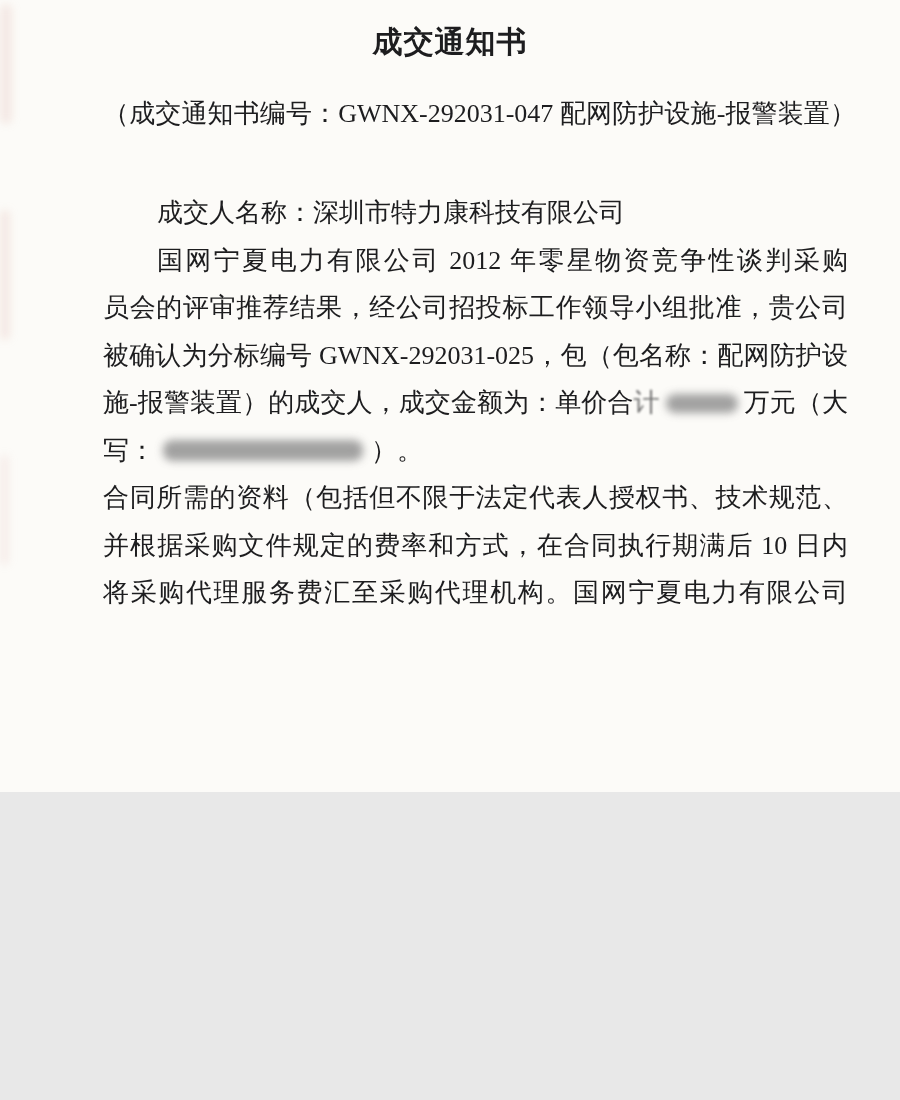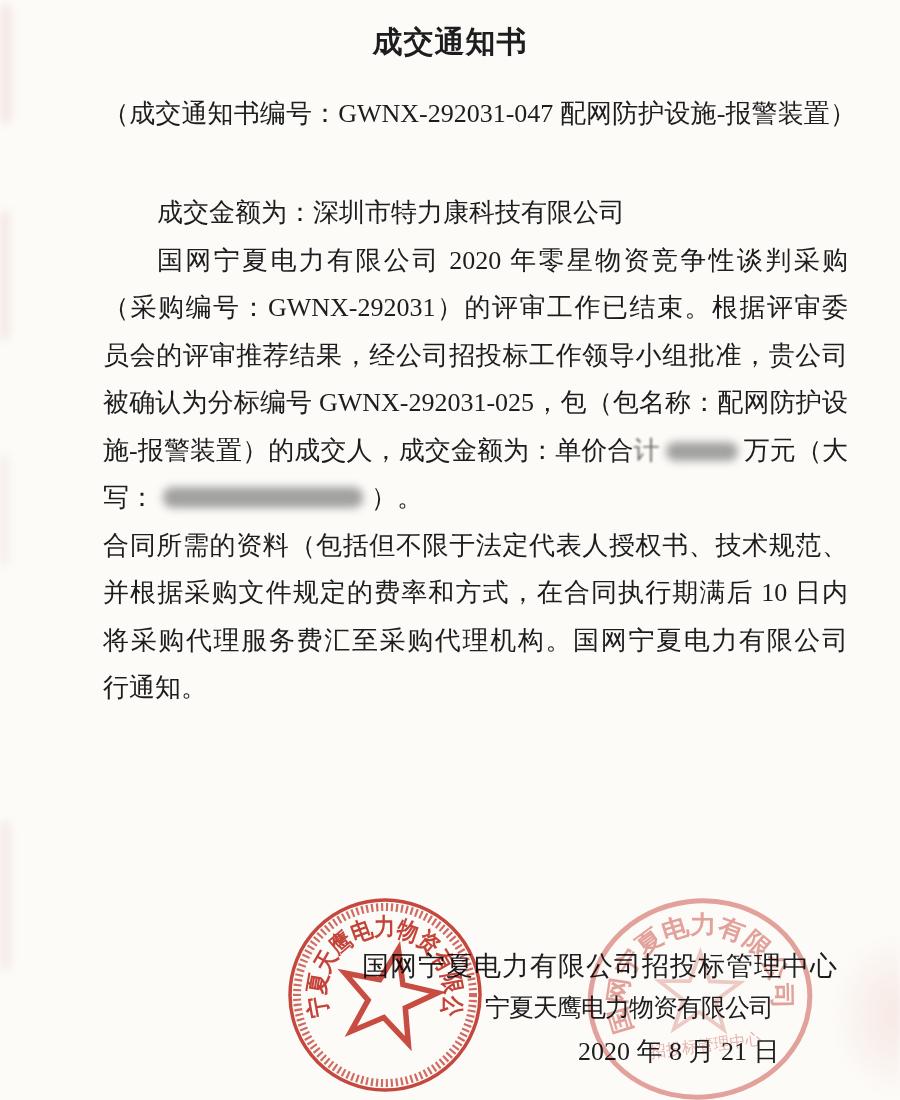--- a/index.html
+++ b/index.html
@@ -1,17 +1,17 @@
 <!DOCTYPE html>
 <html><head>
 <meta charset="utf-8">
 <style>
   html,body{margin:0;padding:0;background:#e8e8e8;}
   .page{
-    position:relative;width:900px;height:1100px;margin:0 auto;
+    position:relative;width:900px;height:792px;margin:0 auto;
     background:#fcfbf8;overflow:hidden;
     font-family:"Liberation Serif",serif;color:#1d1d1f;
   }
   
   .title{
     position:absolute;left:0;right:0;top:22px;text-align:center;
     font-family:"DejaVu Sans",sans-serif;font-weight:bold;
     font-size:30px;letter-spacing:1px;
   }
   
@@ -65,31 +65,29 @@
   <div class="smudge s2"></div>
   <div class="smudge s3"></div>
   <div class="smudge s4"></div>
   <div class="tint-br"></div>
 
   <div class="title">成交通知书</div>
 
   <div class="notice">（成交通知书编号：GWNX-292031-047 配网防护设施-报警装置）</div>
 
   <div class="body">
-    <div class="bl indent">成交金额为：深圳市特力康科技有限公司</div>
-    <div class="bl indent full">国网宁夏电力有限公司 2020 年零星物资竞争性谈判采购</div>
-    <div class="bl full">（采购编号：GWNX-292031）的评审工作已结束。根据评审委</div>
+    <div class="bl indent">成交人名称：深圳市特力康科技有限公司</div>
+    <div class="bl indent full">国网宁夏电力有限公司 2012 年零星物资竞争性谈判采购</div>
     <div class="bl full">员会的评审推荐结果，经公司招投标工作领导小组批准，贵公司</div>
     <div class="bl full">被确认为分标编号 GWNX-292031-025，包（包名称：配网防护设</div>
     <div class="bl full"><span>施-报警装置）的成交人，成交金额为：单价合</span><span class="semi-blur">计</span><span class="redact amount"></span><span>万元（大</span></div>
     <div class="bl"><span>写：</span><span class="redact caps"></span><span>）。</span></div>
     <div class="bl full">合同所需的资料（包括但不限于法定代表人授权书、技术规范、技</div>
     <div class="bl full">并根据采购文件规定的费率和方式，在合同执行期满后 10 日内</div>
     <div class="bl full">将采购代理服务费汇至采购代理机构。国网宁夏电力有限公司</div>
-    <div class="bl">行通知。</div>
   </div>
 
   <div class="sig1">国网宁夏电力有限公司招投标管理中心</div>
   <div class="sig2">宁夏天鹰电力物资有限公司</div>
   <div class="sigdate">2020 年 8 月 21 日</div>
 
   <svg class="stamp stamp-left" width="218" height="218" viewBox="0 0 218 218">
     <g stroke="#c43a30" fill="none" opacity="0.92">
       <circle cx="109" cy="109" r="95" stroke-width="3.5"></circle>
       <circle cx="109" cy="109" r="88" stroke-width="8" stroke-dasharray="2.2 2.8" opacity="0.8"></circle>

